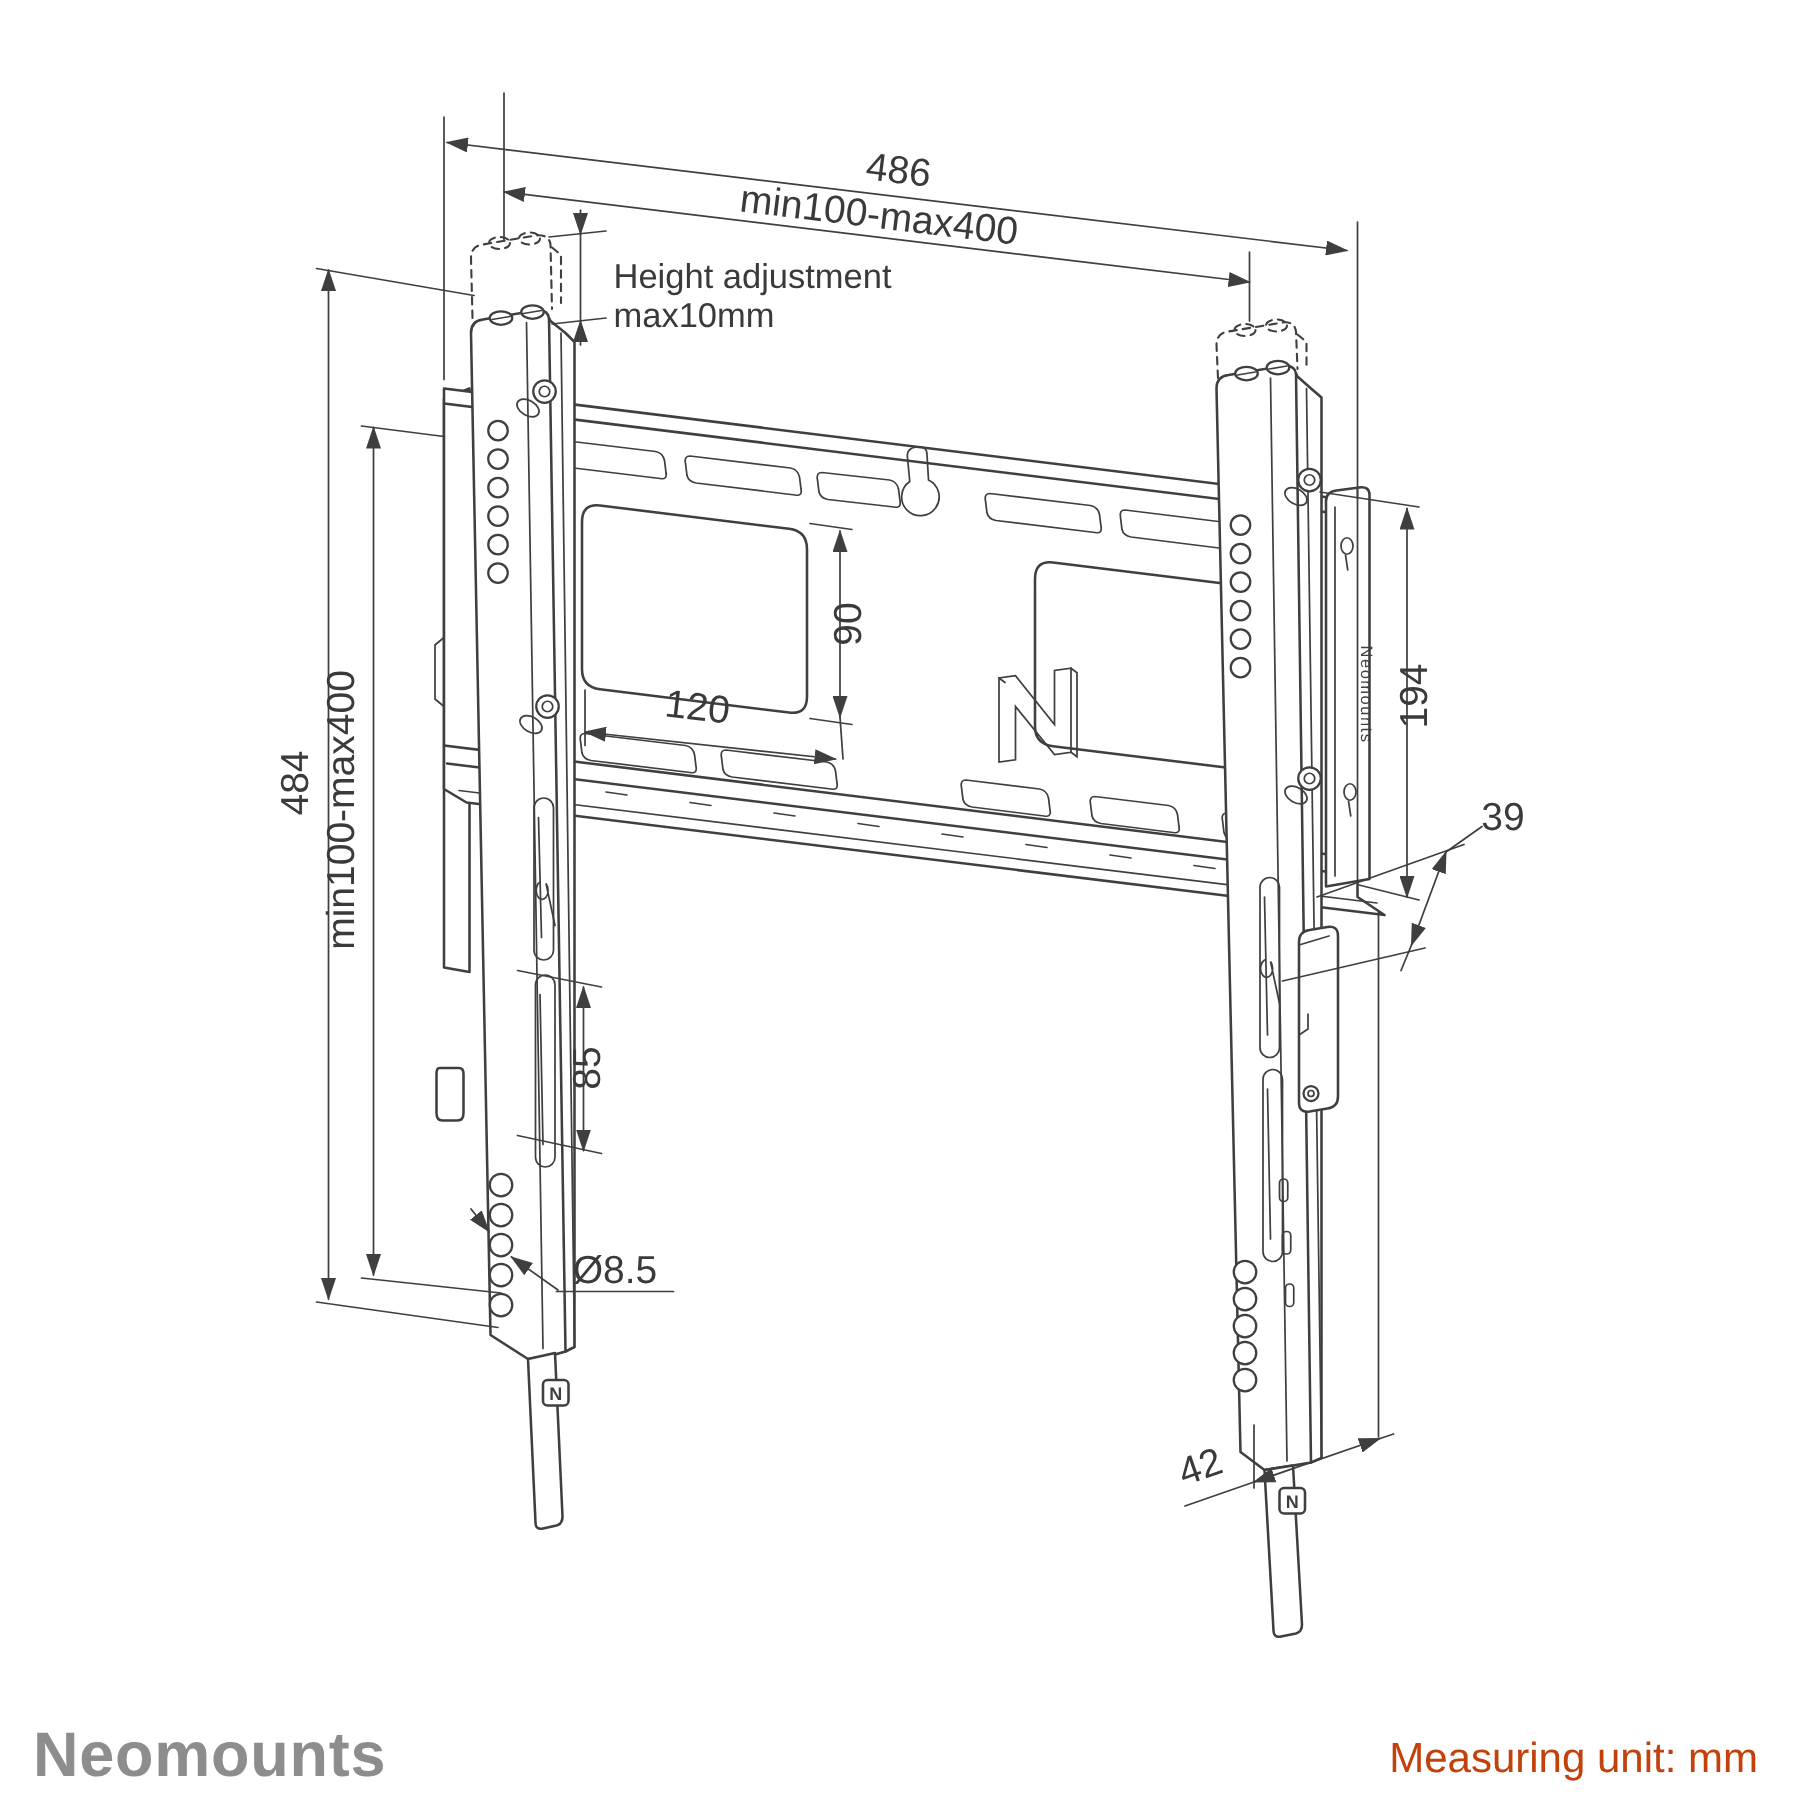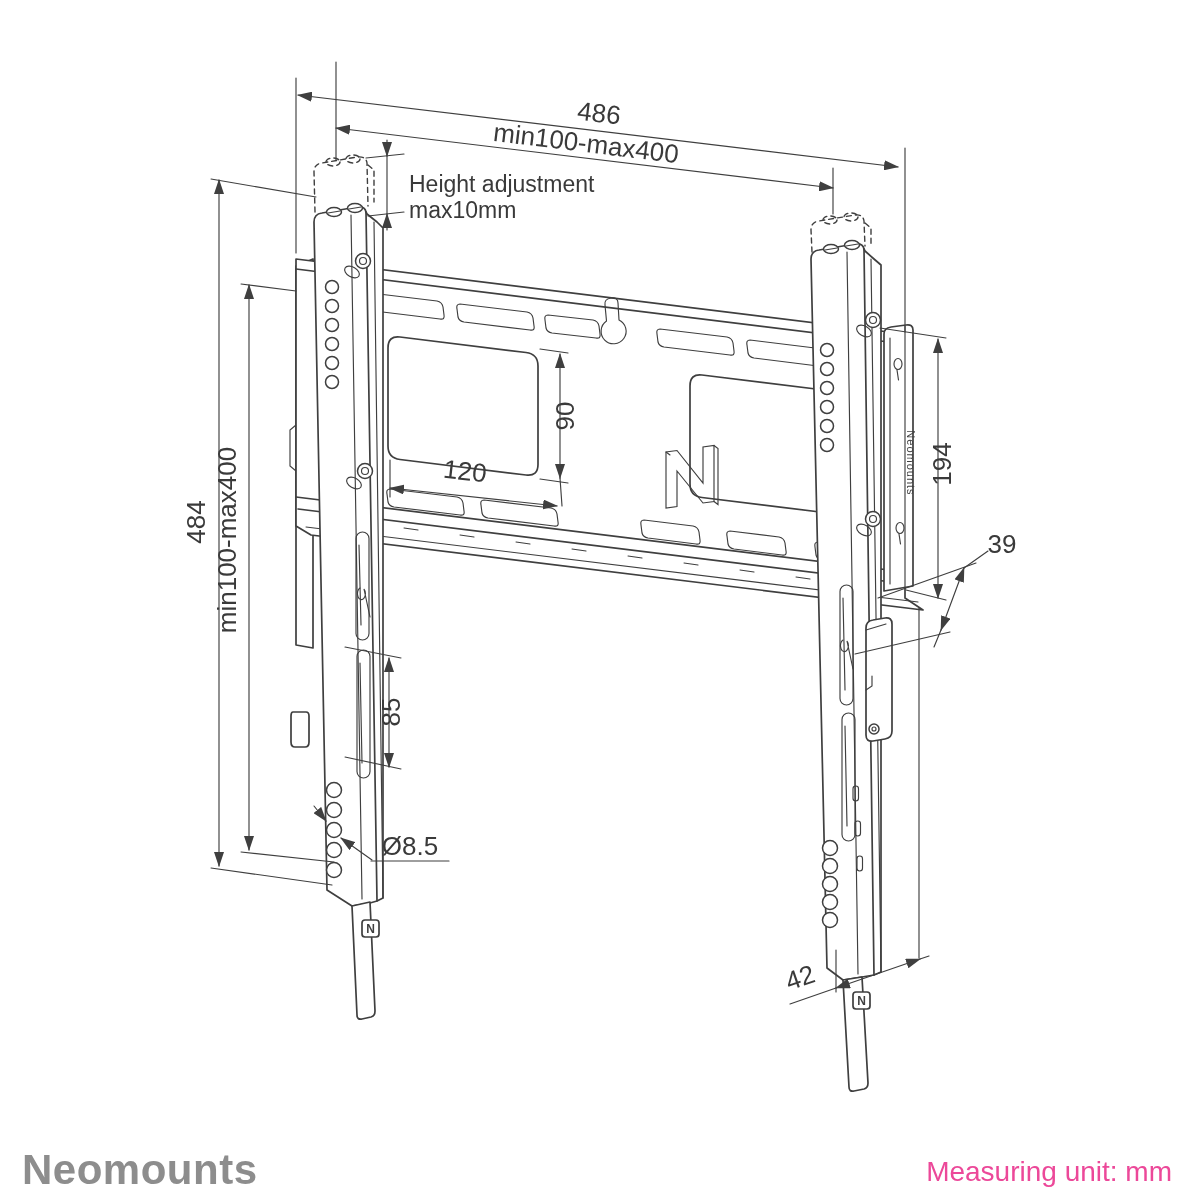--- a/index.html
+++ b/index.html
@@ -11,21 +11,21 @@
   .thin{stroke:#3f3f3f;stroke-width:1.15;fill:none;stroke-linecap:round;}
   .dash{stroke:#3f3f3f;stroke-width:1.4;fill:none;stroke-dasharray:5 4;stroke-linecap:round;stroke-linejoin:round;}
   .dashf{stroke:#3f3f3f;stroke-width:1.4;fill:#ffffff;stroke-dasharray:5 4;stroke-linecap:round;stroke-linejoin:round;}
   .dim{stroke:#3f3f3f;stroke-width:1.15;fill:none;stroke-linecap:round;}
   .hole{stroke:#3f3f3f;stroke-width:1.5;fill:#ffffff;}
   text.dimtxt{fill:#3a3a3a;font-size:26px;font-family:"Liberation Sans",sans-serif;}
   text.dimtxt-s{fill:#3a3a3a;font-size:23px;font-family:"Liberation Sans",sans-serif;}
   text.emboss{fill:#3f3f3f;font-family:"Liberation Sans",sans-serif;}
   .footer-brand{position:absolute;left:22px;top:1146px;font-size:42px;font-weight:600;
     letter-spacing:0.5px;color:#8d8d8d;}
-  .footer-unit{position:absolute;right:28px;top:1156px;font-size:28px;font-weight:500;color:#ec4899;}
+  .footer-unit{position:absolute;right:28px;top:1156px;font-size:28px;font-weight:500;color:#c2410c;}
 </style>
 </head>
 <body>
 
 <div class="page">
 <svg width="1200" height="1200" viewBox="0 0 1200 1200">
   <defs>
     <marker id="arr" markerUnits="userSpaceOnUse" markerWidth="15" markerHeight="10" refX="14" refY="5" orient="auto-start-reverse">
       <path d="M0,0 L15,5 L0,10 Z" fill="#3f3f3f"></path>
     </marker>

